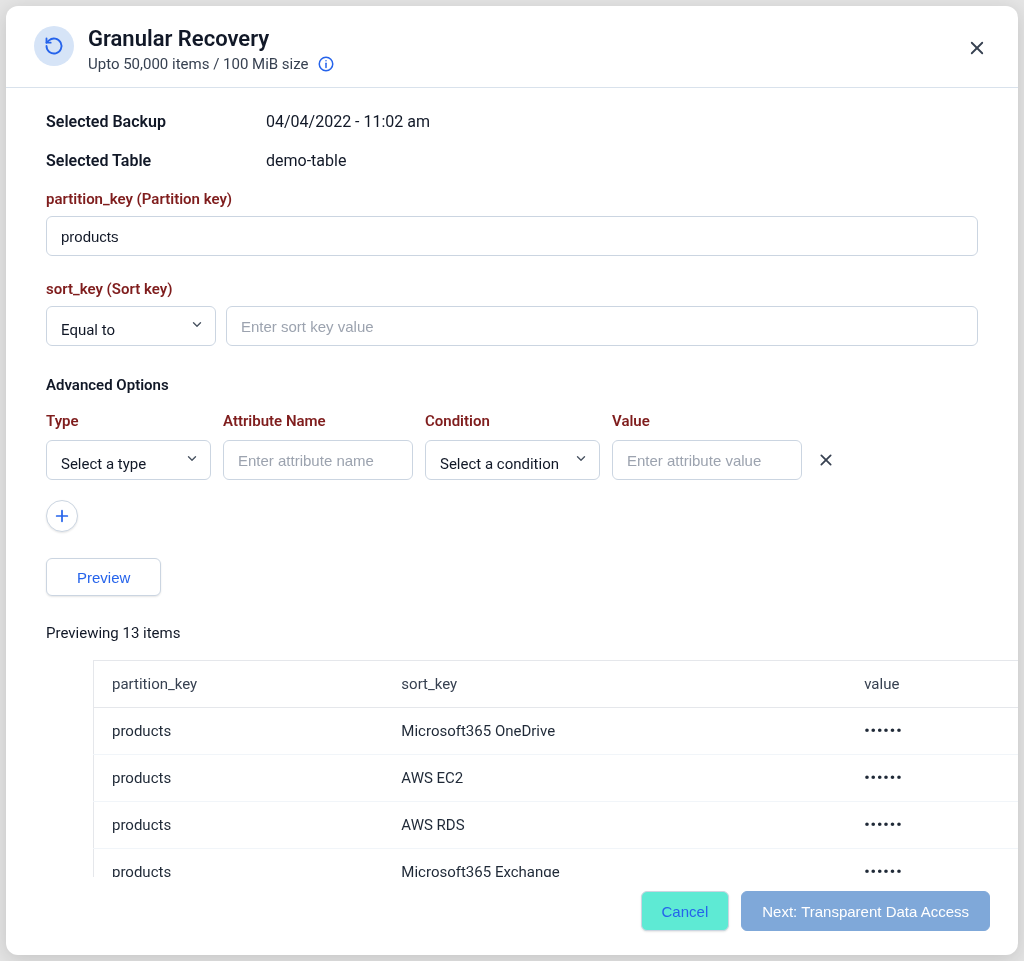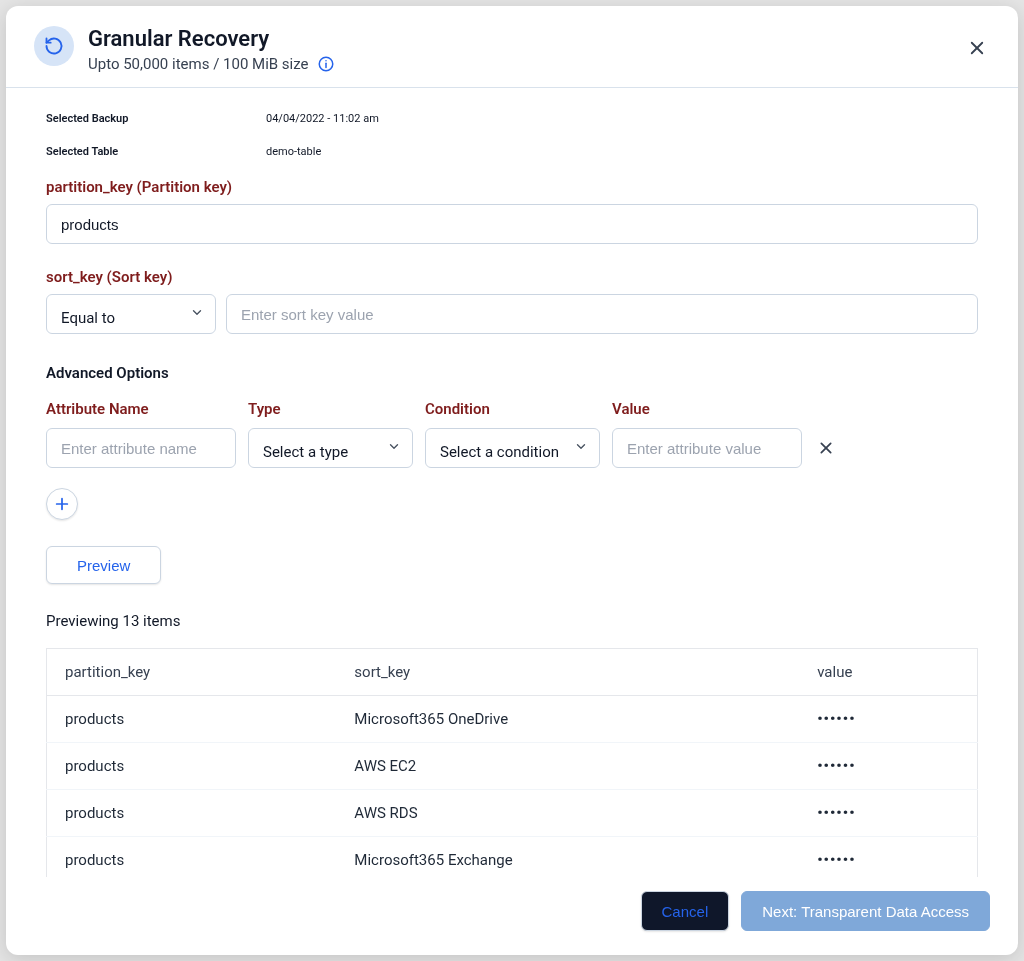--- a/index.html
+++ b/index.html
@@ -69,21 +69,21 @@
     align-self: center;
   }
   .modal-body {
     padding: 24px 40px 10px 40px;
     flex: 1;
     overflow-y: auto;
   }
   .row-kv {
     display: flex;
     margin-bottom: 20px;
-    font-size: 11px;
+    font-size: 16px;
   }
   .row-kv .k {
     width: 220px;
     font-weight: 600;
     color: #111827;
   }
   .row-kv .v {
     color: #111827;
   }
   .field-group { margin-top: 10px; }
@@ -197,20 +197,21 @@
     font-size: 15px;
     color: #111827;
   }
   .data-table {
     margin-top: 18px;
     border: 1px solid #e5e7eb;
     border-radius: 6px;
     width: 100%;
     border-collapse: collapse;
     font-size: 15px;
+    margin-left: 47px;
   }
   .data-table th, .data-table td {
     text-align: left;
     padding: 14px 18px;
   }
   .data-table thead th {
     font-weight: 400;
     color: #374151;
     border-bottom: 1px solid #e5e7eb;
   }
@@ -227,21 +228,21 @@
   }
   .btn {
     height: 40px;
     padding: 0 20px;
     border-radius: 6px;
     font-size: 15px;
     font-weight: 500;
     cursor: pointer;
   }
   .btn-secondary {
-    background: #0f172a;
+    background: #5eead4;
     border: 1px solid #cbd5e1;
     color: #2563eb;
     box-shadow: 0 1px 2px rgba(0,0,0,0.1);
   }
   .btn-primary {
     background: #7fa8d9;
     border: 1px solid #7fa8d9;
     color: #fff;
   }
 </style>
@@ -308,35 +309,35 @@
           </span>
         </div>
         <input type="text" class="text-input" style="flex: 1 1 0%;" placeholder="Enter sort key value">
       </div>
     </div>
 
     <div class="section-title">Advanced Options</div>
 
     <div class="adv-row">
       <div class="adv-col">
-        <label class="field-label">Attribute Name</label>
-        <input type="text" class="text-input" placeholder="Enter attribute name" style="">
-      </div>
-      <div class="adv-col">
         <label class="field-label">Type</label>
         <div class="select-wrap">
           <div class="select-faux" style="width:165px">
             <span>Select a type</span>
           </div>
           <span class="chev">
             <svg width="14" height="14" viewBox="0 0 24 24" fill="none" stroke="currentColor" stroke-width="2.4" stroke-linecap="round" stroke-linejoin="round">
                 <polyline points="6 9 12 15 18 9"></polyline>
               </svg>
           </span>
         </div>
+      </div>
+      <div class="adv-col">
+        <label class="field-label">Attribute Name</label>
+        <input type="text" class="text-input" placeholder="Enter attribute name" style="">
       </div>
       <div class="adv-col cond">
         <label class="field-label">Condition</label>
         <div class="select-wrap">
           <div class="select-faux" style="width:175px">
             <span>Select a condition</span>
           </div>
           <span class="chev">
             <svg width="14" height="14" viewBox="0 0 24 24" fill="none" stroke="currentColor" stroke-width="2.4" stroke-linecap="round" stroke-linejoin="round">
                 <polyline points="6 9 12 15 18 9"></polyline>

